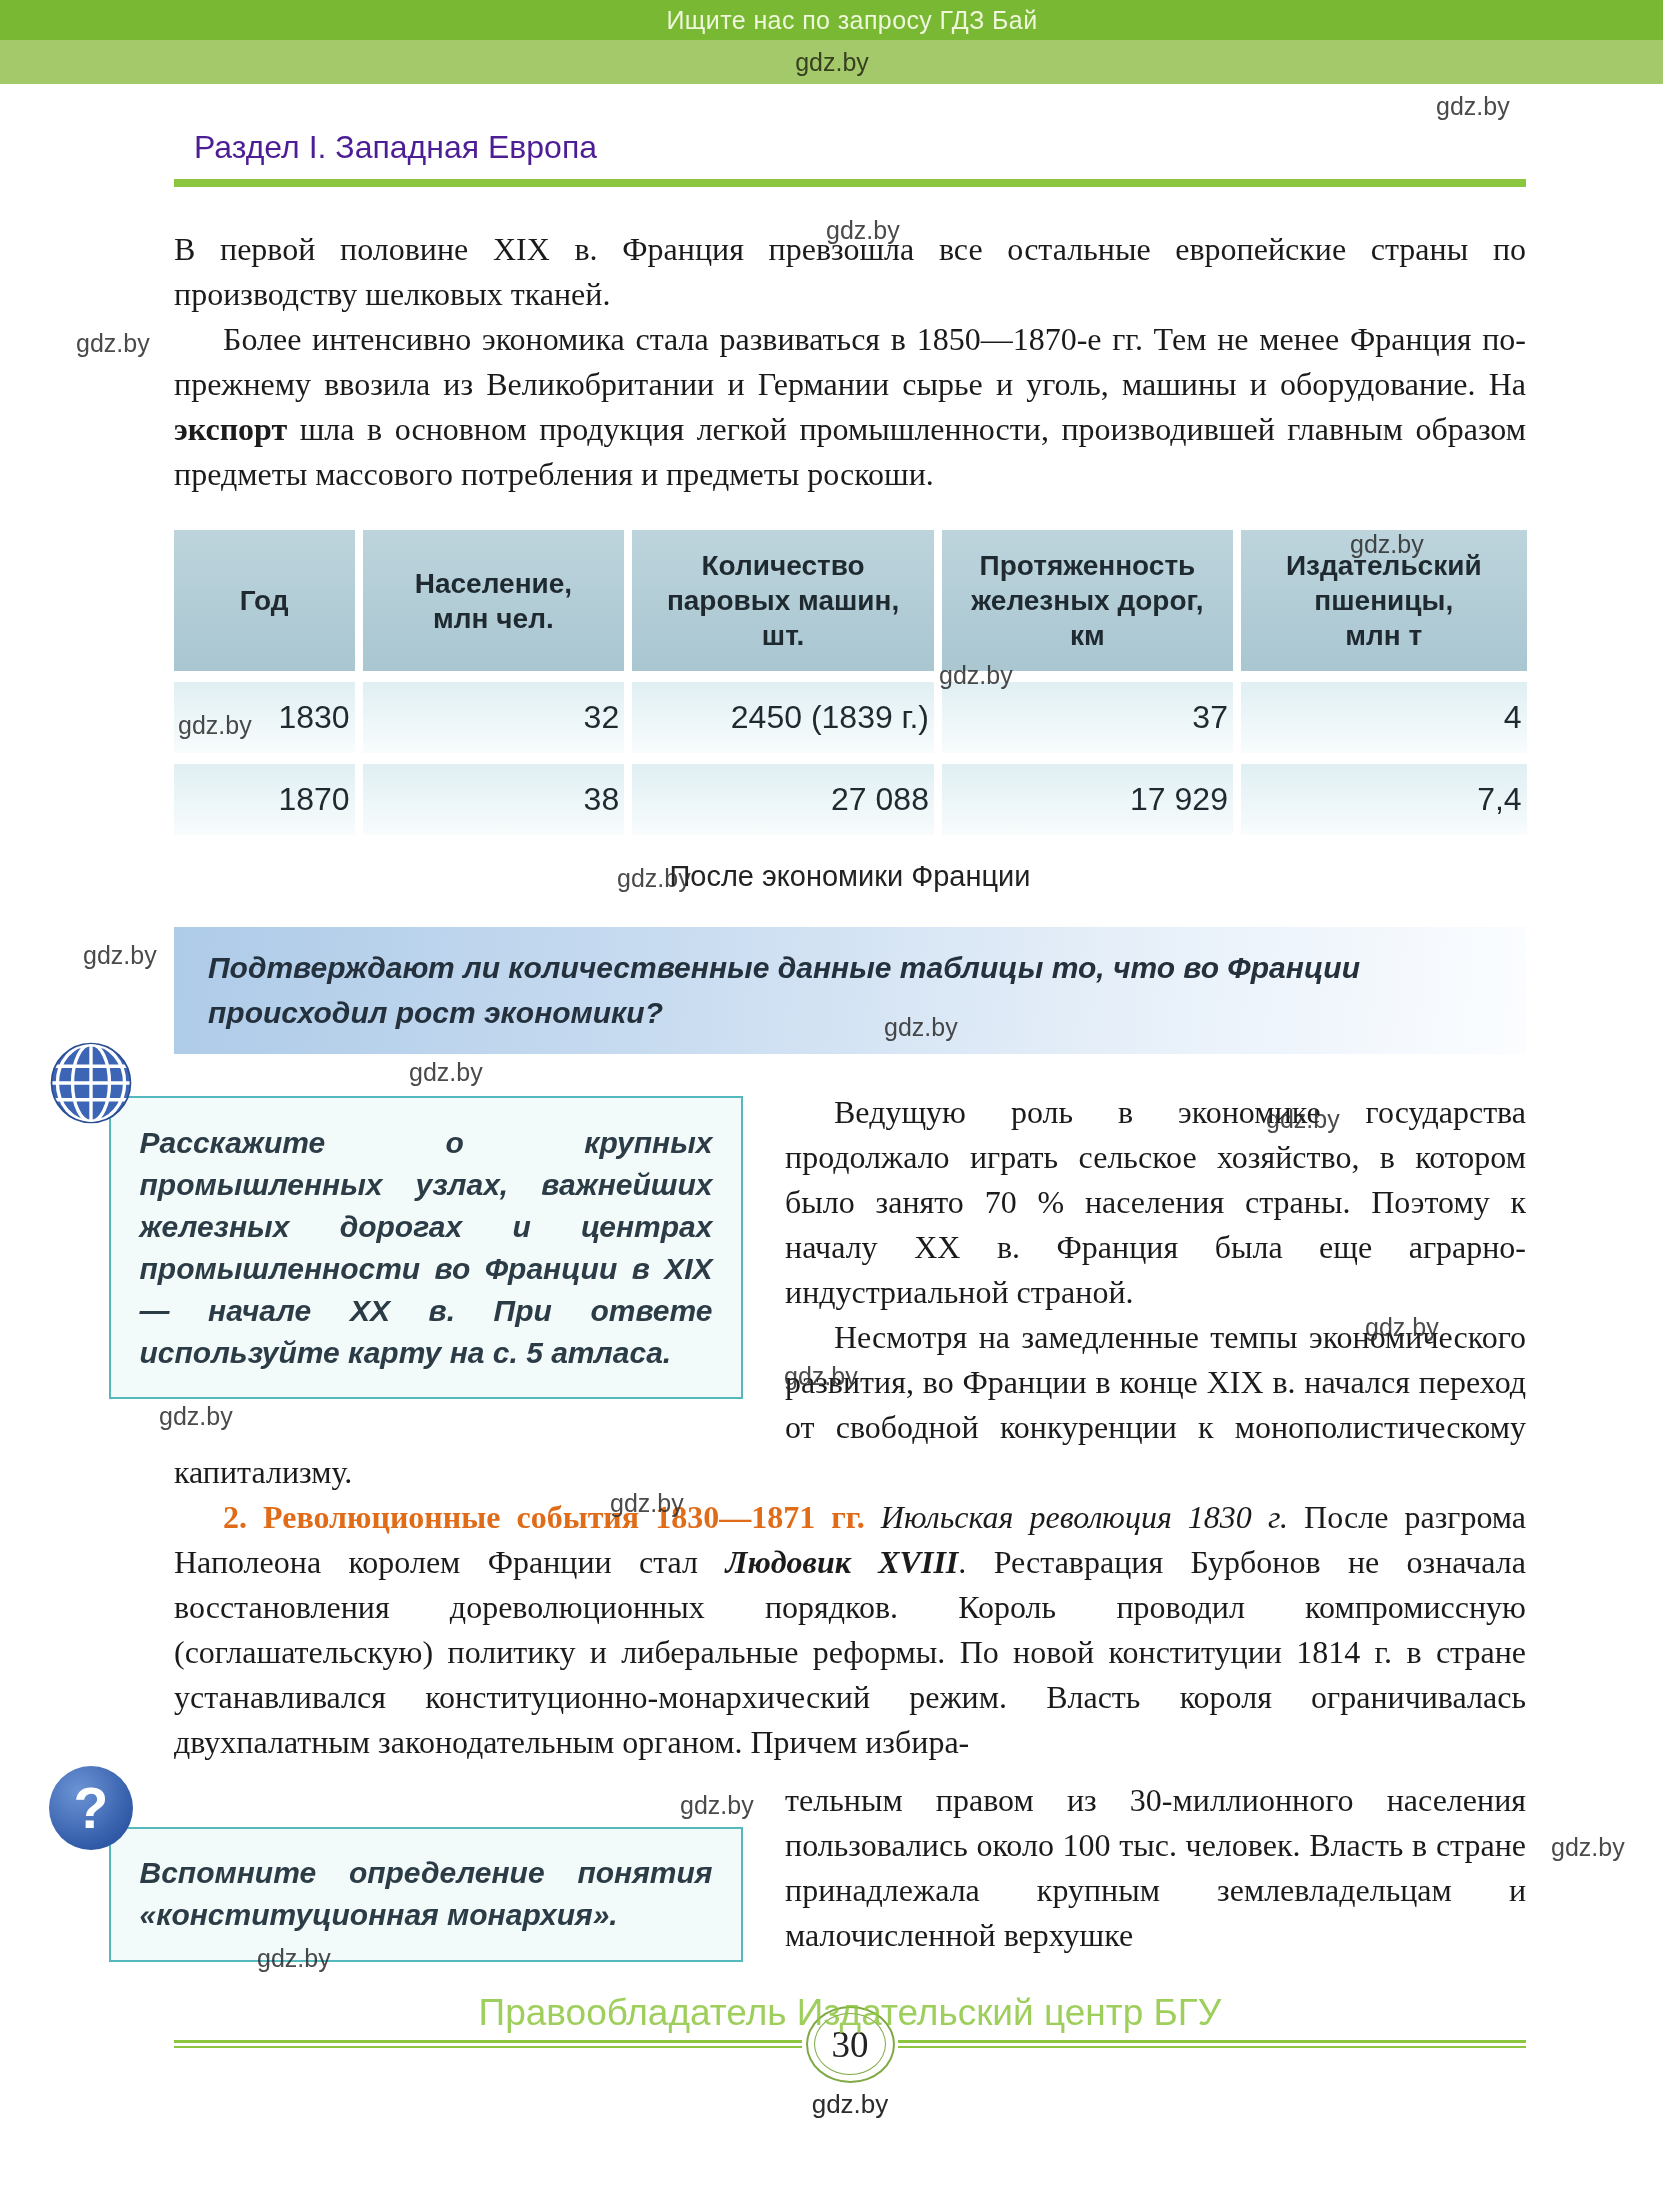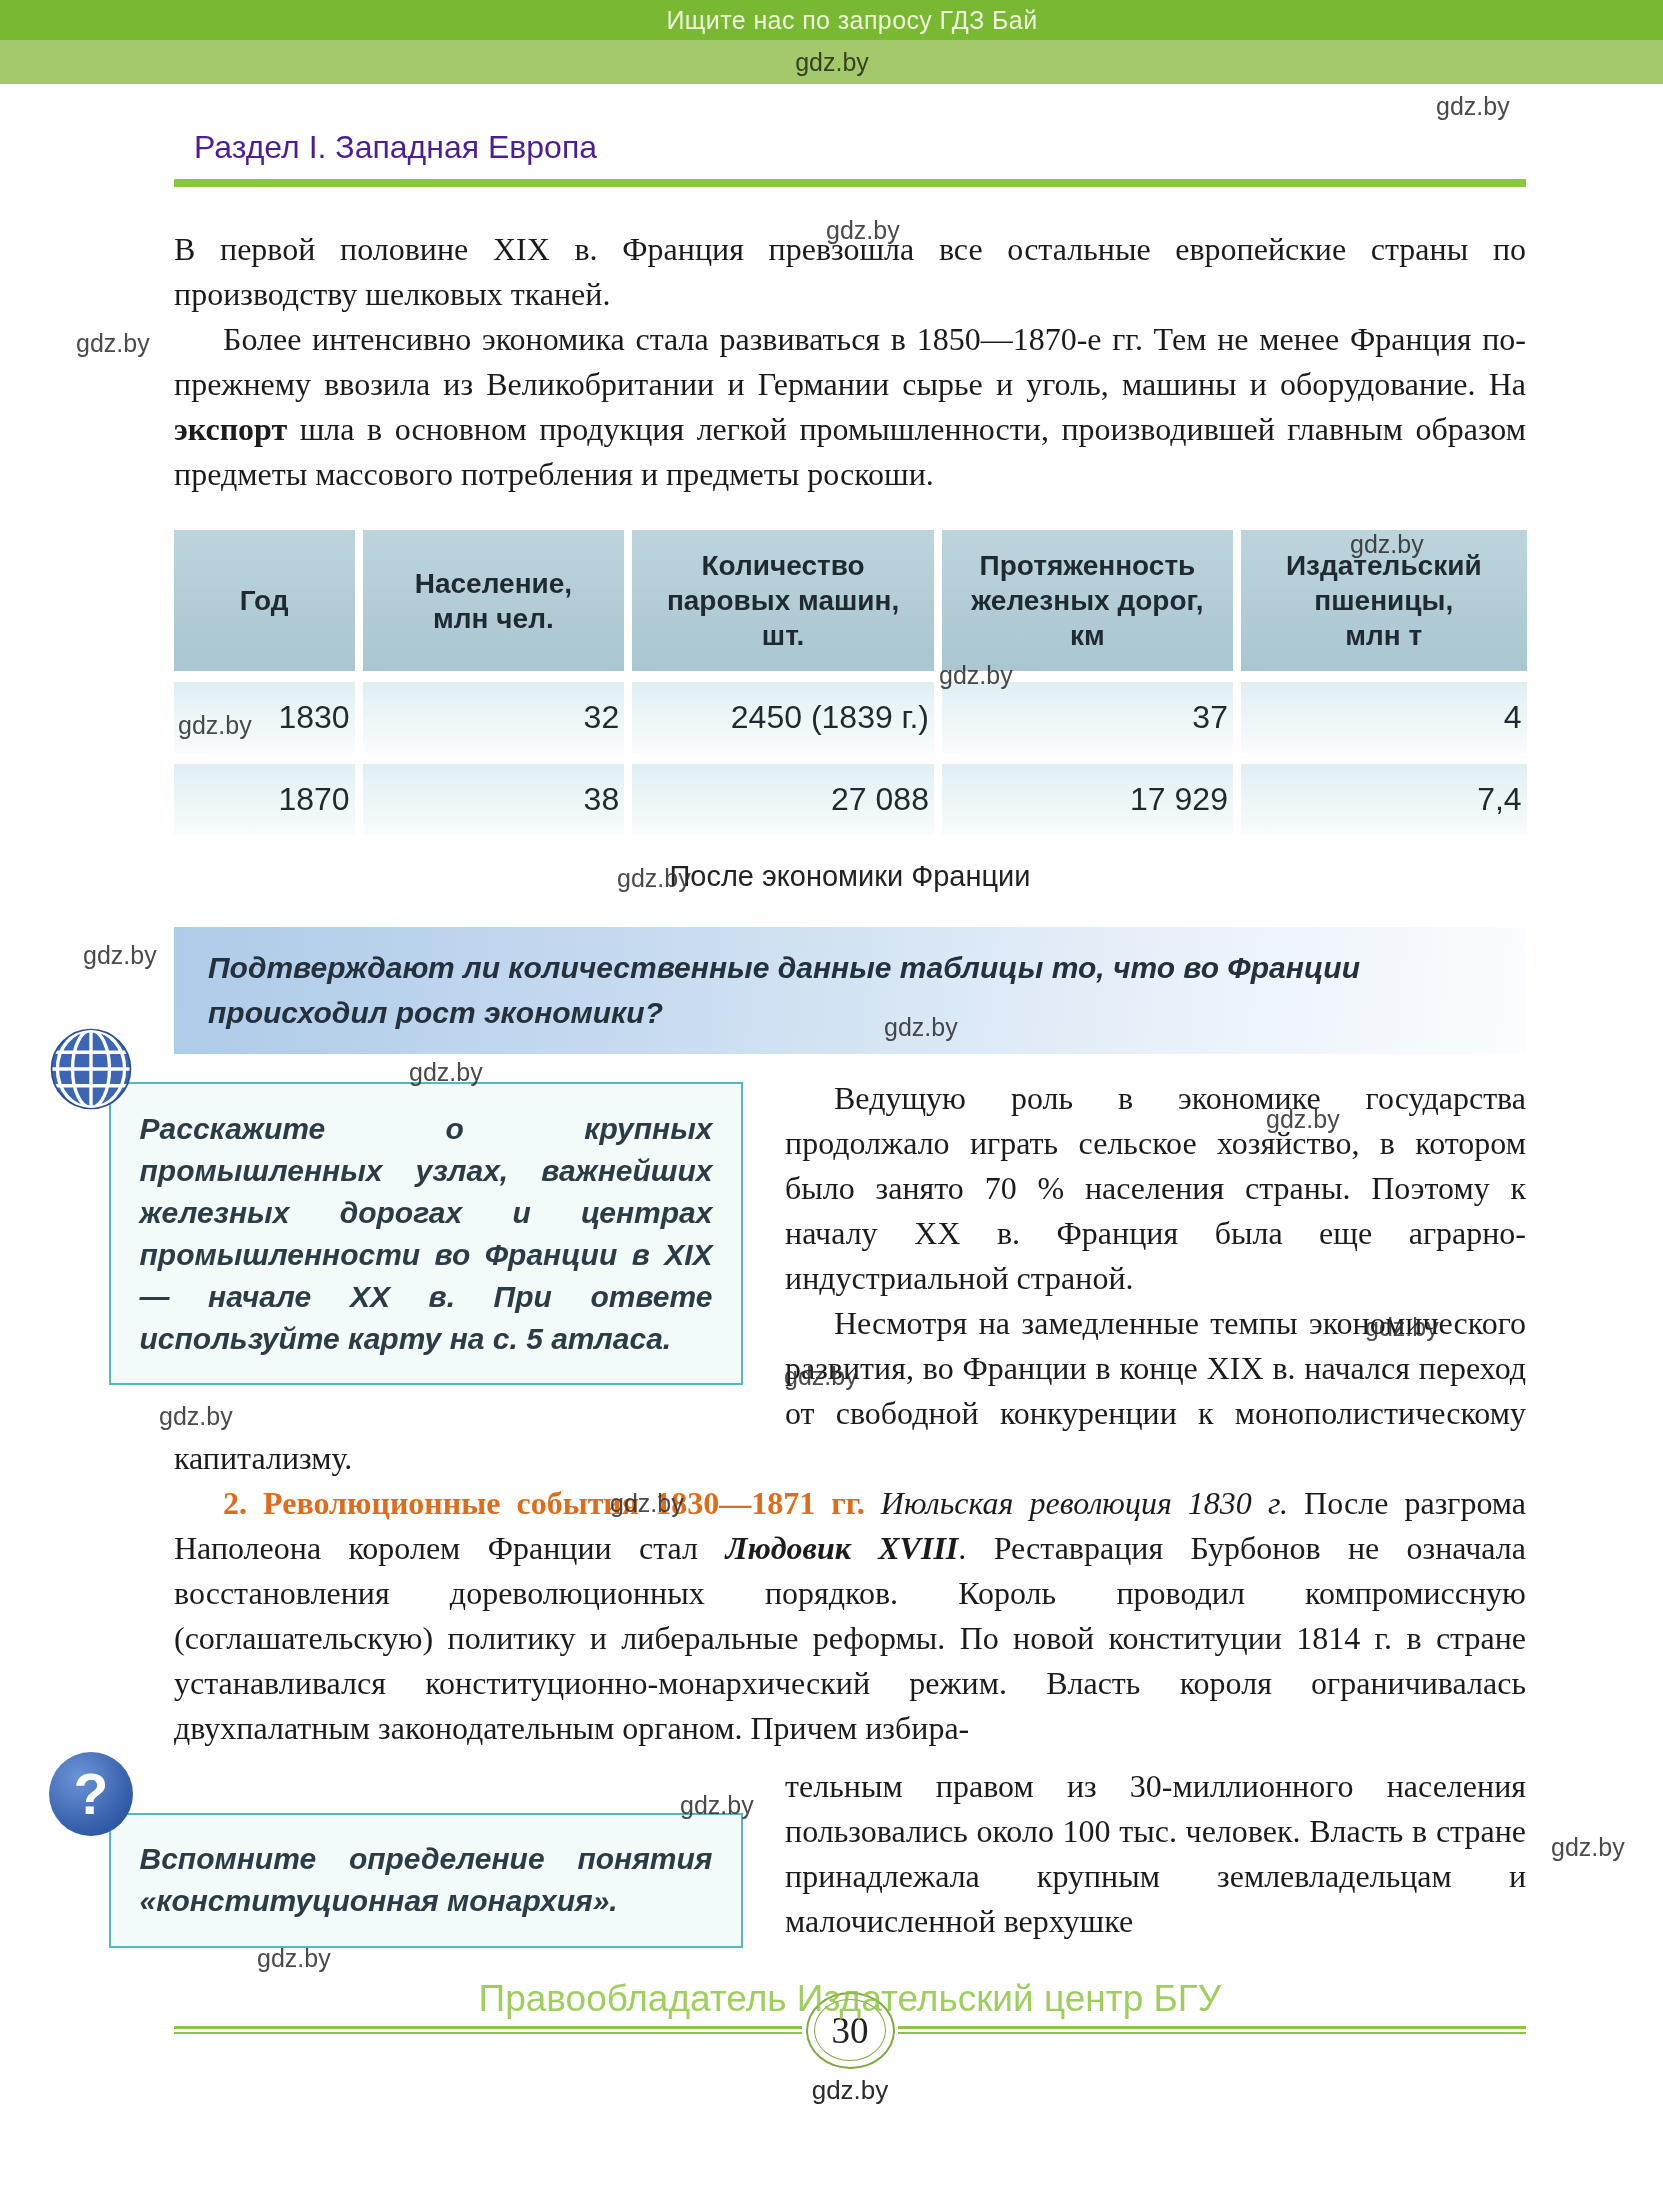--- a/index.html
+++ b/index.html
@@ -56,21 +56,21 @@
   
   .q-box {
     margin-top:34px; padding:18.4px 34px;
     background:linear-gradient(96deg,#aecbe8 0%,#c7dbf0 35%,#e6eff9 70%,#fbfdff 100%);
     font-family:"Liberation Sans", sans-serif; font-style:italic; font-weight:bold;
     font-size:30px; line-height:45px; color:#24303c; text-align:left;
   }
   
   .section { position:relative; }
   .section::after { content:""; display:block; clear:both; }
-  .sect1 { margin-top:22px; }
+  .sect1 { margin-top:36px; }
   .sect2 { margin-top:13.4px; }
   .task-float { float:left; width:634px; margin:0 42px 11.7px -65px; position:relative; }
   .float1 { padding-top:6.7px; }
   .float2 { padding-top:49px; }
   .task-box {
     border:2.5px solid #54b8bc; background:#f2fafa; padding:23.5px 28.5px;
     font-family:"Liberation Sans", sans-serif; font-style:italic; font-weight:bold;
     font-size:30px; line-height:42px; color:#2c3c46; text-align:justify;
   }
   .badge { position:absolute; width:84px; height:84px; z-index:2; }

